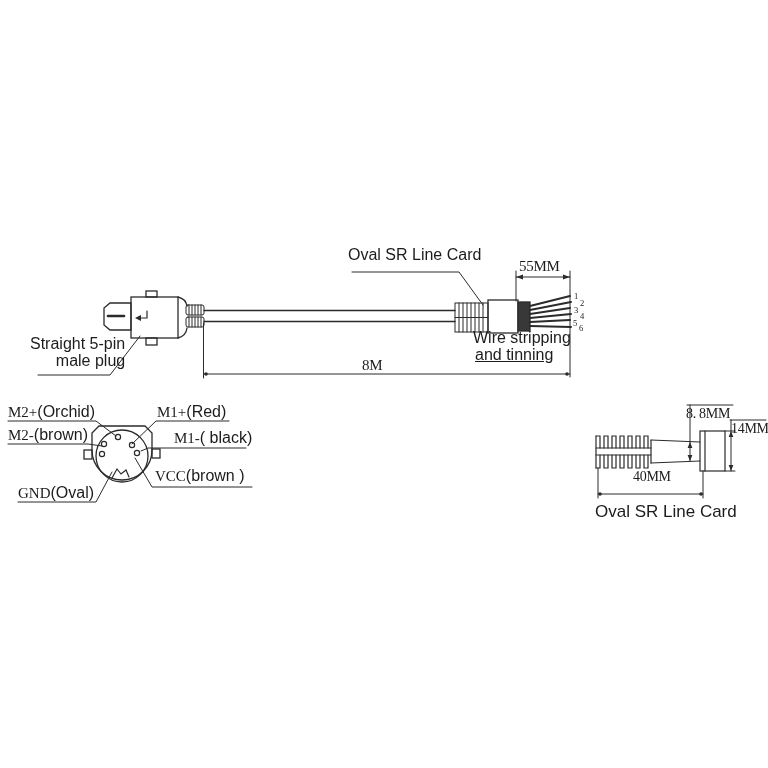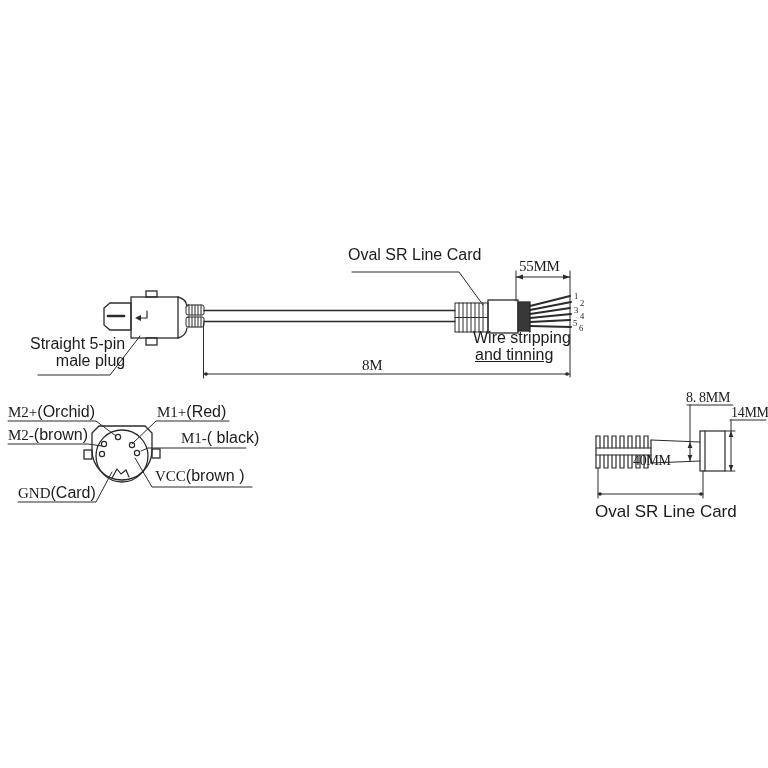--- a/index.html
+++ b/index.html
@@ -5,21 +5,21 @@
   html,body{margin:0;padding:0;background:#ffffff;}
   #canvas{position:relative;width:768px;height:768px;background:#ffffff;overflow:hidden;
           font-family:"Liberation Sans",sans-serif;}
   #line-art{position:absolute;left:0;top:0;}
   .lbl{position:absolute;color:#1c1c1c;white-space:nowrap;line-height:1.05;}
   .sans{font-family:"Liberation Sans",sans-serif;}
   .serif{font-family:Liberation Serif, serif;}
   .s16{font-size:16px;}
   .s17{font-size:17px;}
   .s15{font-size:15px;}
-  .s14{font-size:14px;}
+  .s14{font-size:14px;margin-top:16px;}
   .dim{font-family:"Liberation Serif",serif;letter-spacing:-0.3px;}
 </style>
 </head>
 <body>
 
 <div id="canvas">
 
   <svg id="line-art" width="768" height="768" viewBox="0 0 768 768" fill="none" stroke="#2b2b2b" stroke-width="1.3" stroke-linecap="round">
 
     <g>
@@ -172,26 +172,26 @@
     <div>male plug</div>
   </div>
 
   <div class="lbl" style="left:8px;top:404px;">
     <span class="serif s15">M2+</span><span class="sans s16">(Orchid)</span>
   </div>
   <div class="lbl" style="left:8px;top:427px;">
     <span class="serif s15">M2-</span><span class="sans s16">(brown)</span>
   </div>
   <div class="lbl" style="left:18px;top:485px;">
-    <span class="serif s15">GND</span><span class="sans s16">(Card)</span>
+    <span class="serif s15">GND</span><span class="sans s16">(Oval)</span>
   </div>
   <div class="lbl" style="left:157px;top:404px;">
     <span class="serif s15">M1+</span><span class="sans s16">(Red)</span>
   </div>
-  <div class="lbl" style="left:181px;top:430px;">
+  <div class="lbl" style="left:174px;top:430px;">
     <span class="serif s15">M1-</span><span class="sans s16">( black)</span>
   </div>
   <div class="lbl" style="left:155px;top:468px;">
     <span class="serif s15">VCC</span><span class="sans s16">(brown )</span>
   </div>
 
   <div class="lbl dim s14" style="left:686px;top:391px;">8. 8MM</div>
   <div class="lbl dim s14" style="left:731px;top:406px;">14MM</div>
   <div class="lbl dim s14" style="left:633px;top:454px;">40MM</div>
   <div class="lbl sans s17" style="left:595px;top:503px;">Oval SR Line Card</div>

